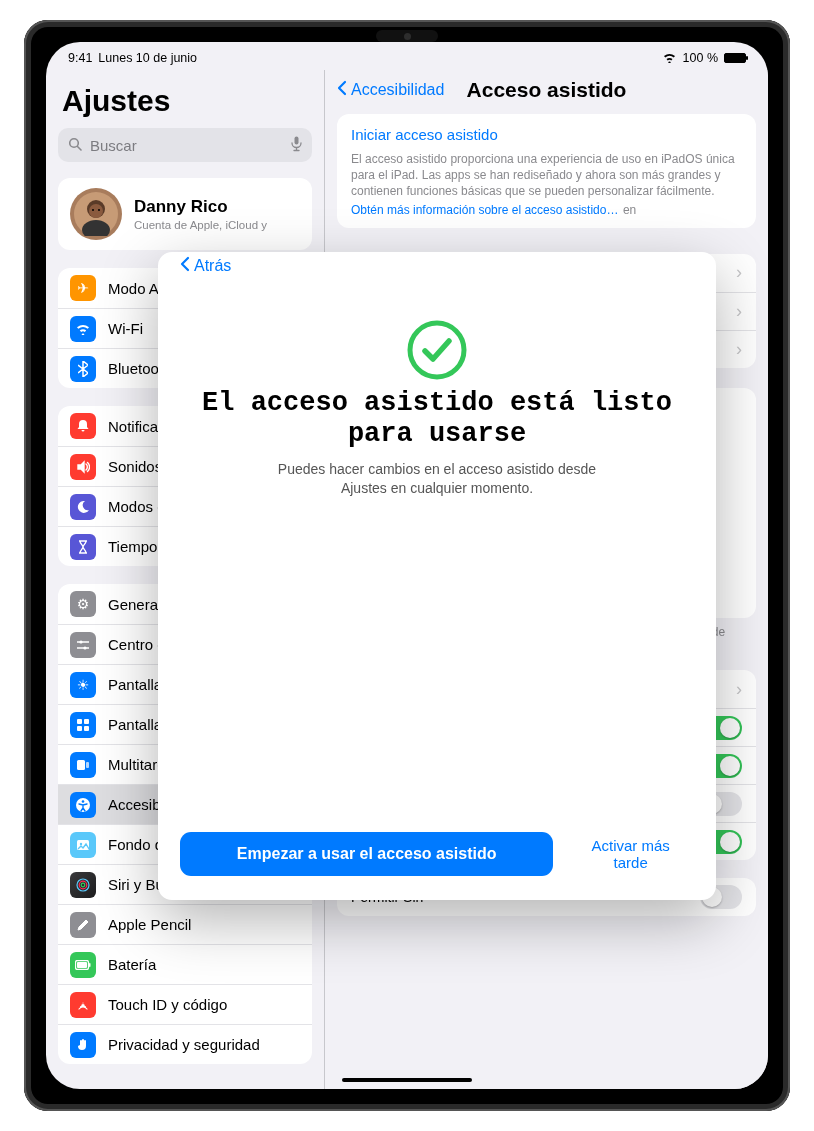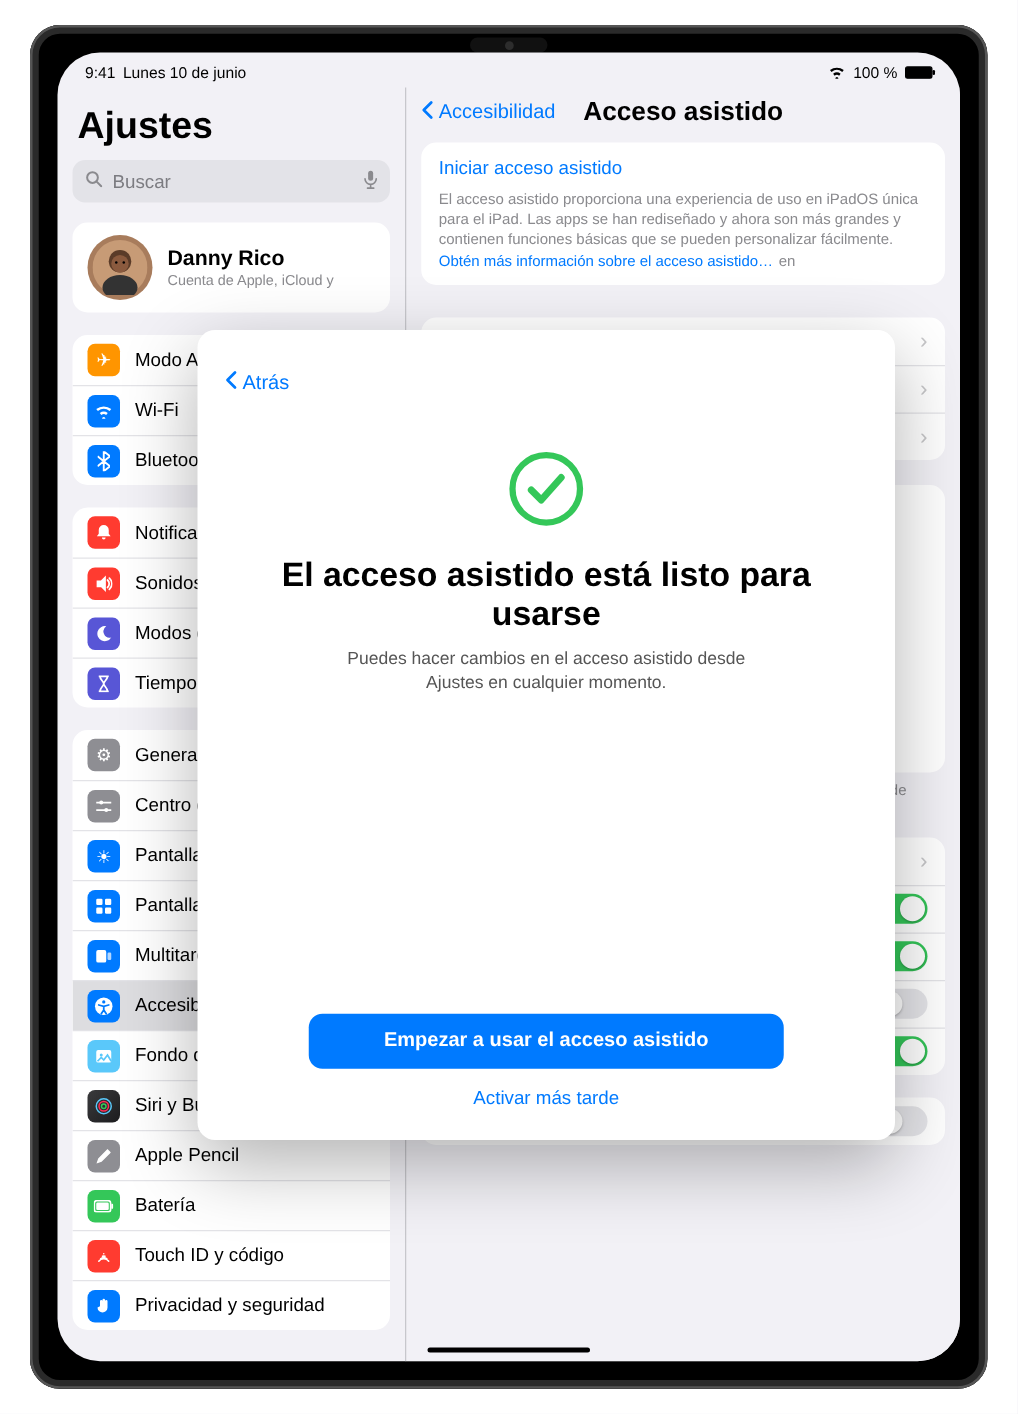--- a/index.html
+++ b/index.html
@@ -219,49 +219,50 @@
   .toggle.on::after{ left:20px;}
 
   
   .bigprev{
     background:#fff;border-radius:12px;margin-top:20px;height:230px;
   }
 
   
   .sheet {
     position:absolute;
-    left:112px; top:222px;
+    left:112px; top:210px;
     width:558px; height:648px;
     background:#fff;
     border-radius:14px;
     box-shadow:0 20px 60px rgba(0,0,0,0.30);
-    padding: 32px 22px;
+    padding: 4px 22px;
   }
   .sheet .back {
     color:#007aff; font-size:16px;
     display:flex;align-items:center;gap:4px;
   }
   .sheet-body{
     display:flex;flex-direction:column;align-items:center;
     padding-top:42px;
   }
   .checkmark{
     width:64px;height:64px;
   }
   .sheet-title{
     font-size:27px;font-weight:700;text-align:center;line-height:1.15;
-    margin-top:22px;
+    margin-top:6px;
+    font-family:Liberation Mono, monospace;
   }
   .sheet-sub{
     font-size:14px;color:#555;text-align:center;
     max-width:360px;margin-top:10px;line-height:1.35;
   }
   .sheet-actions{
     position:absolute;bottom:24px;left:22px;right:22px;
-    display:flex;flex-direction:column;align-items:center;gap:14px;
+    display:flex;flex-direction:row;align-items:center;gap:14px;
   }
   .primary-btn{
     width:380px;height:44px;
     background:#007aff;color:#fff;border:none;border-radius:11px;
     font-size:16px;font-weight:600;
   }
   .secondary-link{
     color:#007aff;font-size:15px;font-weight:500;
     background:none;border:none;
   }

